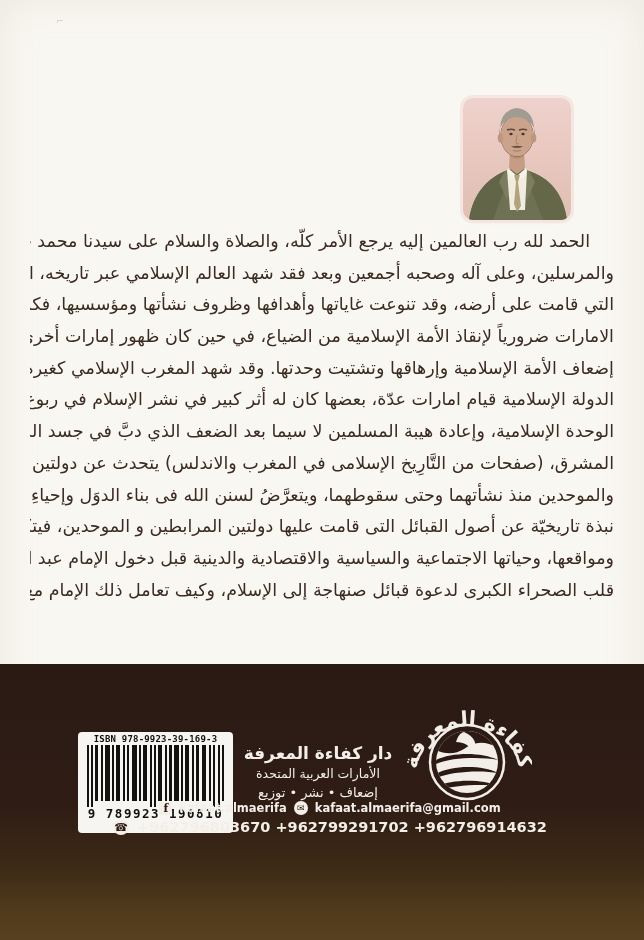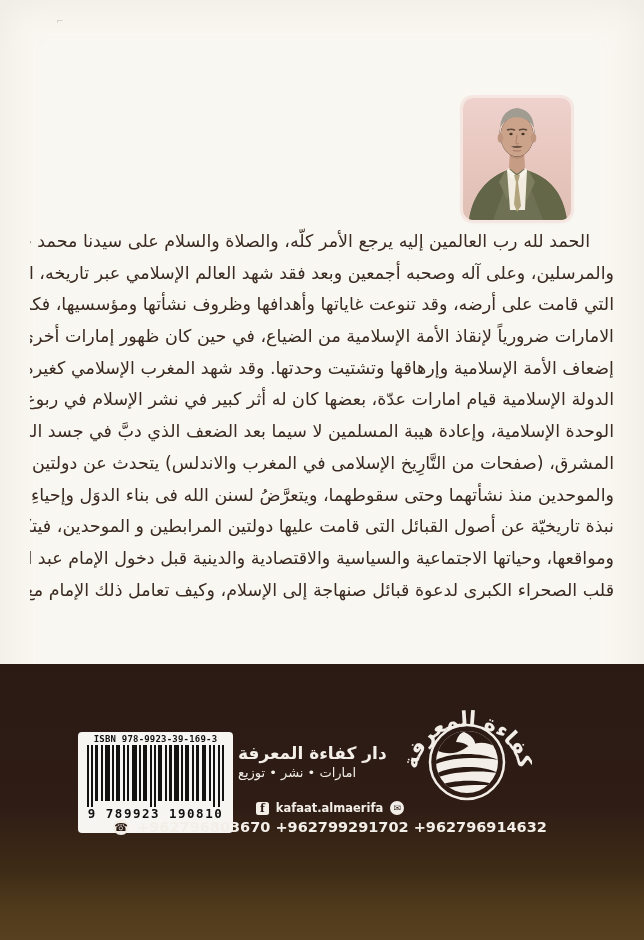--- a/index.html
+++ b/index.html
@@ -41,21 +41,21 @@
     font-family:"DejaVu Sans Mono",monospace;font-size:9px;color:#111;
     text-align:center;white-space:nowrap;letter-spacing:.2px;
   }
   .barcode svg{display:block;margin:1px auto 0 auto;}
   .barcode .isbn-digits{
     font-family:"DejaVu Sans Mono",monospace;font-size:12.5px;color:#111;
     text-align:center;white-space:nowrap;letter-spacing:1.5px;margin-top:-1px;
   }
   .pubblock{
     position:absolute;left:238px;top:78px;width:160px;
-    direction:rtl;text-align:left;
+    direction:rtl;text-align:center;
   }
   .pub-name{font-size:17px;font-weight:bold;line-height:22px;white-space:nowrap;}
   .pub-country{font-size:12.5px;line-height:20px;white-space:nowrap;}
   .pub-services{font-size:13px;line-height:18px;white-space:nowrap;letter-spacing:1px;}
   .logo{position:absolute;left:404px;top:28px;width:128px;height:112px;}
   .contact-row{
     position:absolute;left:150px;top:137px;width:360px;
     display:flex;align-items:center;justify-content:center;gap:7px;
     font-size:11.5px;font-weight:bold;white-space:nowrap;
   }
@@ -181,21 +181,22 @@
           <rect x="128" y="0" width="2" height="62"></rect>
             <rect x="133" y="0" width="2" height="62"></rect>
           <rect x="137" y="0" width="2" height="56"></rect>
         </g>
       </svg>
       <div class="isbn-digits">9 789923 190810</div>
     </div>
 
     <div class="pubblock">
       <div class="pub-name">دار كفاءة المعرفة</div>
-      <div class="pub-services">امارات • نشر • توزيع</div>
+      <div class="pub-country">الأمارات العربية المتحدة</div>
+      <div class="pub-services">إضعاف • نشر • توزيع</div>
     </div>
 
     <div class="logo">
       <svg width="128" height="112" viewBox="0 0 128 112">
         <defs>
           <path id="arcTop" d="M 12,86 A 52 52 0 0 1 116,86"></path>
           <clipPath id="discClip">
               <circle cx="63" cy="70" r="31"></circle>
             </clipPath>
         </defs>
@@ -215,20 +216,21 @@
           <path d="M32,82 C48,73 78,73 94,81 C78,78 48,79 32,86 Z"></path>
           <path d="M32,95 C48,87 78,87 94,94 C78,92 48,93 32,99 Z"></path>
         </g>
       </svg>
     </div>
 
     <div class="contact-row">
       <span class="ic ic-fb">f</span>
       <span>kafaat.almaerifa</span>
       <span class="ic ic-mail">✉</span>
+      <span>kafaat.almaerifa@gmail.com</span>
     </div>
 
     <div class="phone-row">
       <span class="ic ic-phone">☎</span>
       <span>+962796803670   +962799291702   +962796914632</span>
     </div>
 
   </div>
 </div>
 

